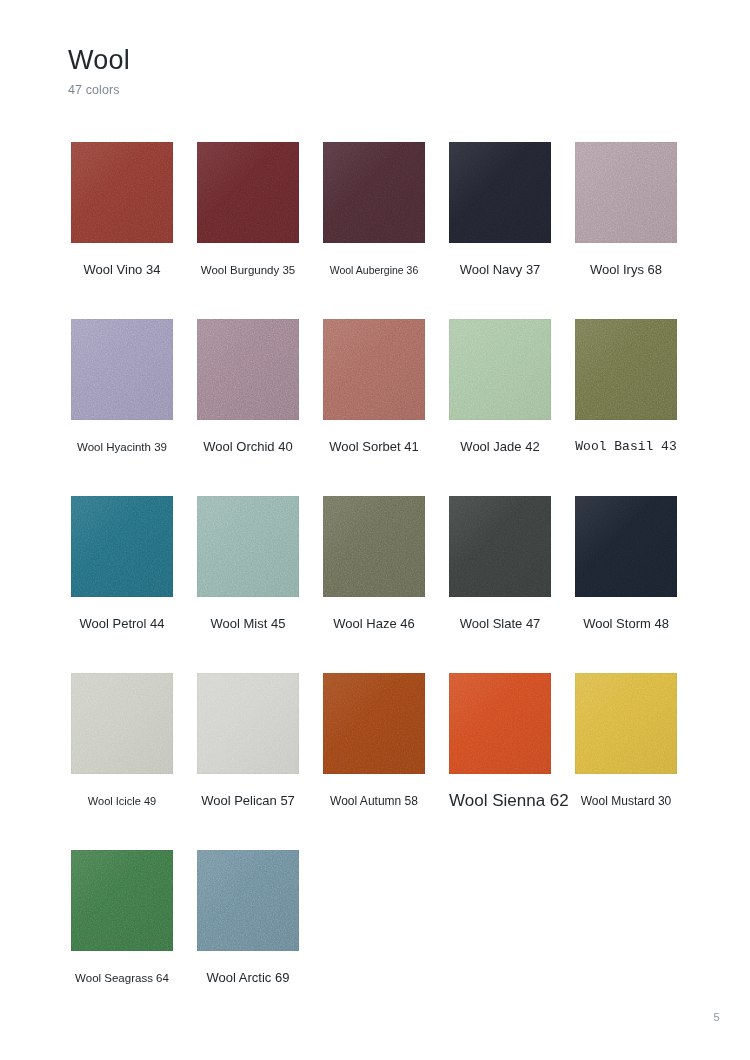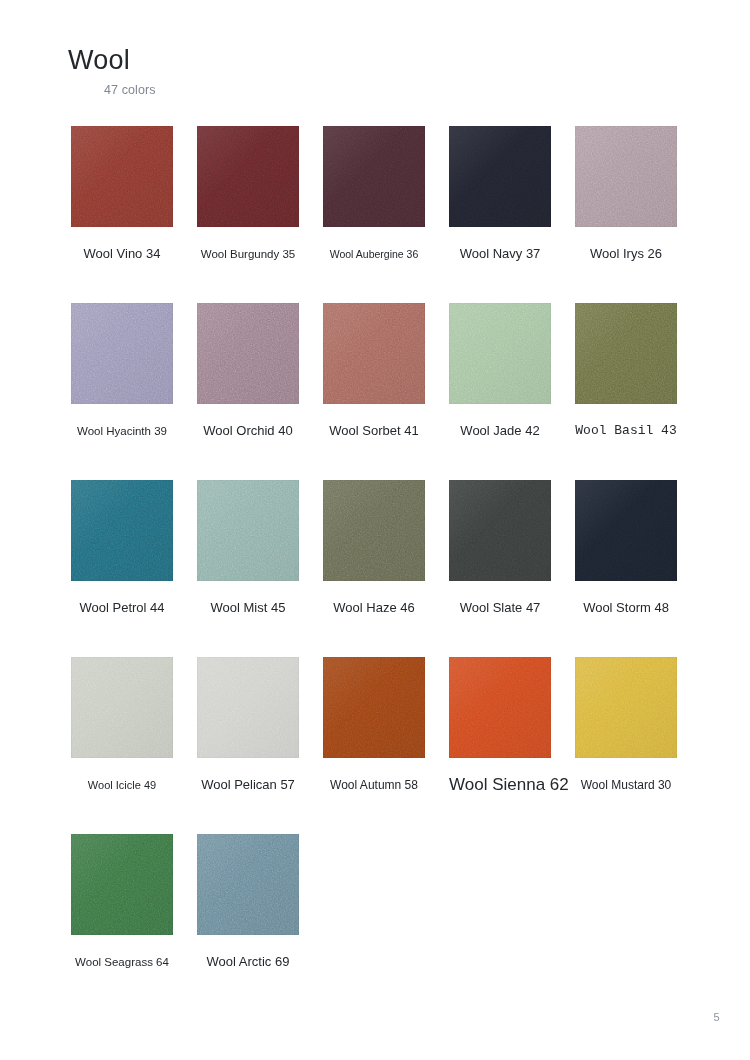--- a/index.html
+++ b/index.html
@@ -35,37 +35,36 @@
     line-height: 32px;
     margin: 0;
   }
   .subtitle {
     font-size: 12.5px;
     font-weight: 400;
     color: #7e8894;
     line-height: 16px;
     margin-top: 6px;
     letter-spacing: 0.1px;
-    margin-left: 36px;
   }
 
   .grid {
     position: absolute;
     left: 71px;
     top: 126px;
     width: 608px;
   }
   .row {
     display: block;
     height: 177px;
     position: relative;
   }
   .cell {
     position: absolute;
-    top: 0;
+    top: 16px;
     width: 102px;
   }
   .cell-0 { left: 0px; }
   .cell-1 { left: 126px; }
   .cell-2 { left: 252px; }
   .cell-3 { left: 378px; }
   .cell-4 { left: 504px; }
 
   .swatch {
     width: 102px;
@@ -151,21 +150,21 @@
           </div>
           <div class="label" style="font-size: 13px;">Wool Navy 37</div>
         </div>
         <div class="cell cell-4">
           <div class="swatch" style="background: rgb(171, 151, 159);">
             <svg class="tex">
               <rect width="100%" height="100%" filter="url(#woolTexture)"></rect>
             </svg>
             <div class="sheen"></div>
           </div>
-          <div class="label" style="font-size: 13px;">Wool Irys 26</div>
+          <div class="label" style="font-size: 13px;">Wool Irys 68</div>
         </div>
       </div>
       <div class="row">
         <div class="cell cell-0">
           <div class="swatch" style="background: rgb(154, 150, 183);">
             <svg class="tex">
               <rect width="100%" height="100%" filter="url(#woolTexture)"></rect>
             </svg>
             <div class="sheen"></div>
           </div>

